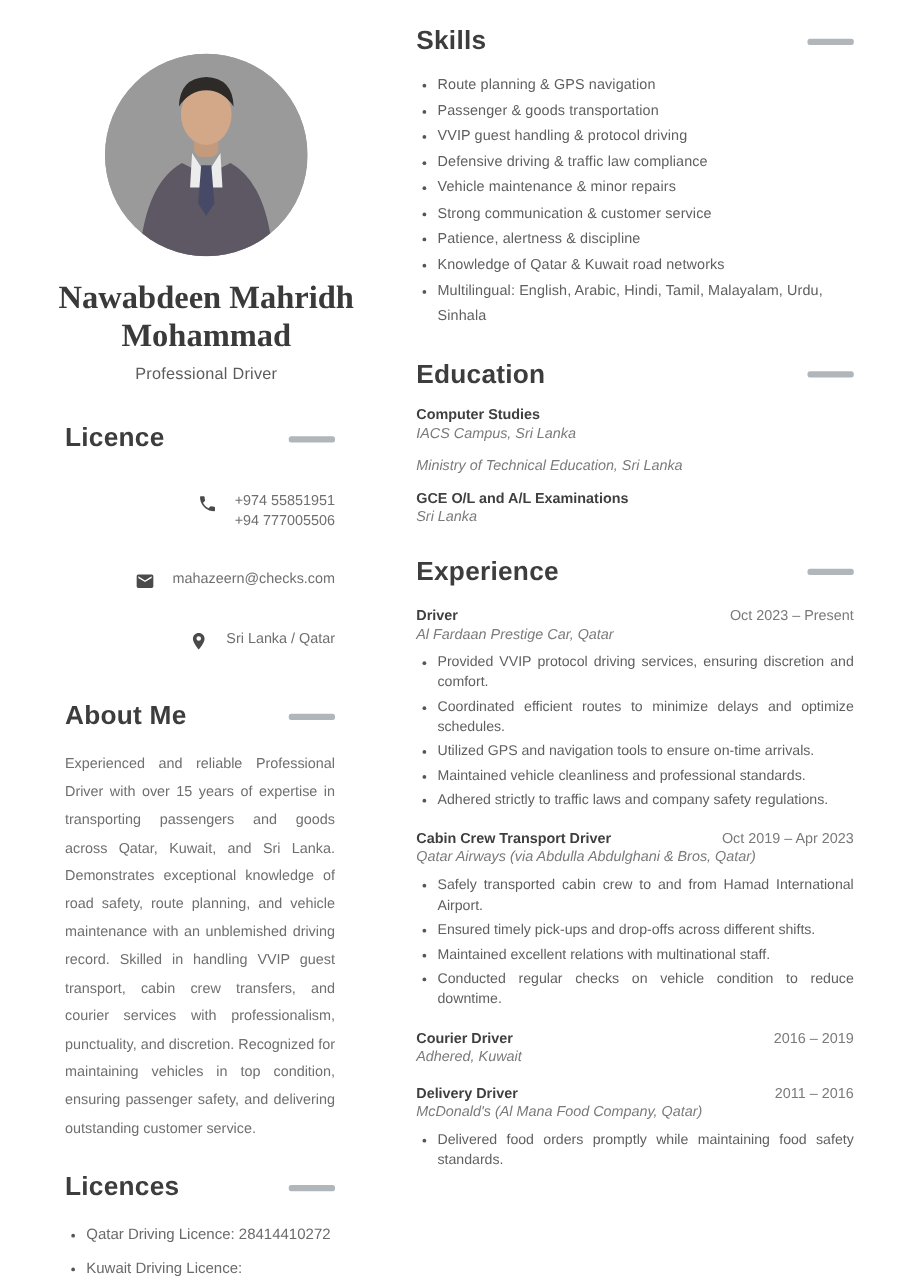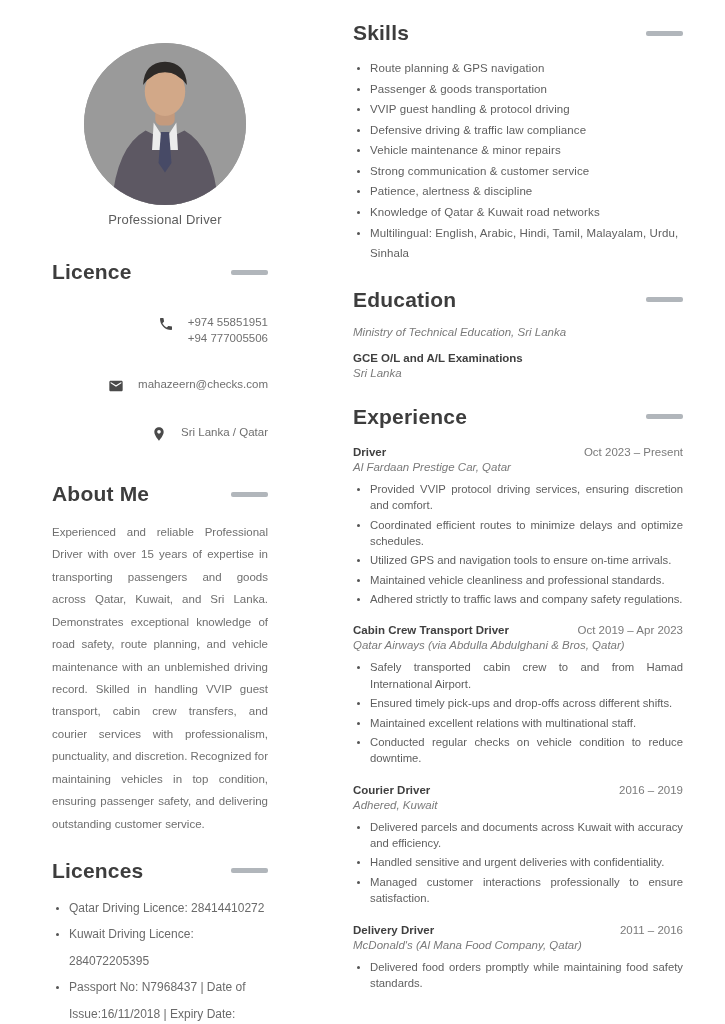--- a/index.html
+++ b/index.html
@@ -35,21 +35,21 @@
   .about-sec { margin-top:40px; }
   .about-text {
     margin-top:15px; font-size:11.5px; line-height:1.95; color:#6f6f6f;
     text-align:justify;
   }
   .lic-sec { margin-top:24px; }
   .lic-list { margin-top:12px; padding-left:17px; }
   .lic-list li { font-size:12px; line-height:2.2; color:#6a6a6a; }
   .lic-list li::marker { color:#555; font-size:10px; }
   
-  .right { flex:1; padding:21px 42px 0 3px;margin-left:20px; }
+  .right { flex:1; padding:21px 42px 0 3px; }
   .skills-list { margin-top:13px; padding-left:17px; }
   .skills-list li { font-size:11.5px; line-height:1.79; color:#5f5f5f; letter-spacing:.1px; }
   .skills-list li::marker { color:#555; font-size:10px; }
   .edu-sec { margin-top:24px; }
   .edu-item { margin-top:14px; }
   .edu-item:first-of-type { margin-top:15px; }
   .edu-deg { font-size:11.5px; font-weight:700; color:#3f3f3f; }
   .edu-inst { font-size:11.5px; font-style:italic; color:#7a7a7a; margin-top:3px; }
   .exp-sec { margin-top:26px; }
   .job { margin-top:17px; }
@@ -74,20 +74,21 @@
         <rect width="100" height="100" fill="#9a9a9a"></rect>
         <path d="M17 100 Q20 64 38 54 L50 60 L62 54 Q80 64 83 100 Z" fill="#5d5863"></path>
         <path d="M43 49 L50 60 L57 49 L58 66 L42 66 Z" fill="#ececec"></path>
         <path d="M47.5 55 L52.5 55 L54 74 L50 80 L46 74 Z" fill="#474a66"></path>
         <rect x="44" y="40" width="12" height="11" rx="4" fill="#c49a7d"></rect>
         <ellipse cx="50" cy="30" rx="12.5" ry="15" fill="#d2a888"></ellipse>
         <path d="M36.5 26 Q37 12 50 11.5 Q63 12 63.5 26 Q58 18 50 18 Q42 18 36.5 26 Z" fill="#2d2a28"></path>
       </svg>
     </div>
 
+    <h1 class="name">Nawabdeen Mahridh Mohammad</h1>
     <div class="role">Professional Driver</div>
 
     <section class="lsec contact-sec">
       <div class="sec-head">
         <h2>Licence</h2>
         <span class="bar"></span>
       </div>
       <div class="citem">
         <span class="cicon">
           <svg viewBox="0 0 24 24" fill="currentColor">
@@ -157,20 +158,24 @@
         <li>Multilingual: English, Arabic, Hindi, Tamil, Malayalam, Urdu, Sinhala</li>
       </ul>
     </section>
 
     <section class="edu-sec">
       <div class="sec-head">
         <h2>Education</h2>
         <span class="bar"></span>
       </div>
       <div class="edu-item">
+        <div class="edu-deg">Computer Studies</div>
+        <div class="edu-inst">IACS Campus, Sri Lanka</div>
+      </div>
+      <div class="edu-item">
         <div class="edu-inst">Ministry of Technical Education, Sri Lanka</div>
       </div>
       <div class="edu-item">
         <div class="edu-deg">GCE O/L and A/L Examinations</div>
         <div class="edu-inst">Sri Lanka</div>
       </div>
     </section>
 
     <section class="exp-sec">
       <div class="sec-head">
@@ -206,25 +211,20 @@
           <li>Conducted regular checks on vehicle condition to reduce downtime.</li>
         </ul>
       </div>
 
       <div class="job">
         <div class="job-top">
           <span class="job-title">Courier Driver</span>
           <span class="job-dates">2016 – 2019</span>
         </div>
         <div class="job-co">Adhered, Kuwait</div>
-        <ul class="job-bullets">
-          <li>Delivered parcels and documents across Kuwait with accuracy and efficiency.</li>
-          <li>Handled sensitive and urgent deliveries with confidentiality.</li>
-          <li>Managed customer interactions professionally to ensure satisfaction.</li>
-        </ul>
       </div>
 
       <div class="job">
         <div class="job-top">
           <span class="job-title">Delivery Driver</span>
           <span class="job-dates">2011 – 2016</span>
         </div>
         <div class="job-co">McDonald's (Al Mana Food Company, Qatar)</div>
         <ul class="job-bullets">
           <li>Delivered food orders promptly while maintaining food safety standards.</li>

